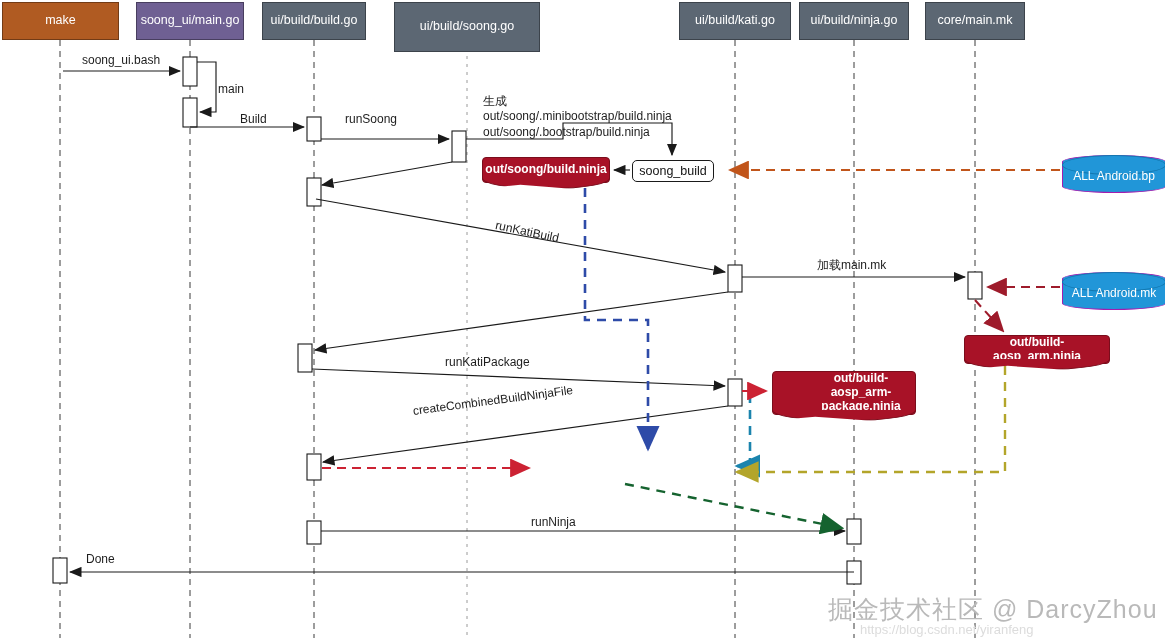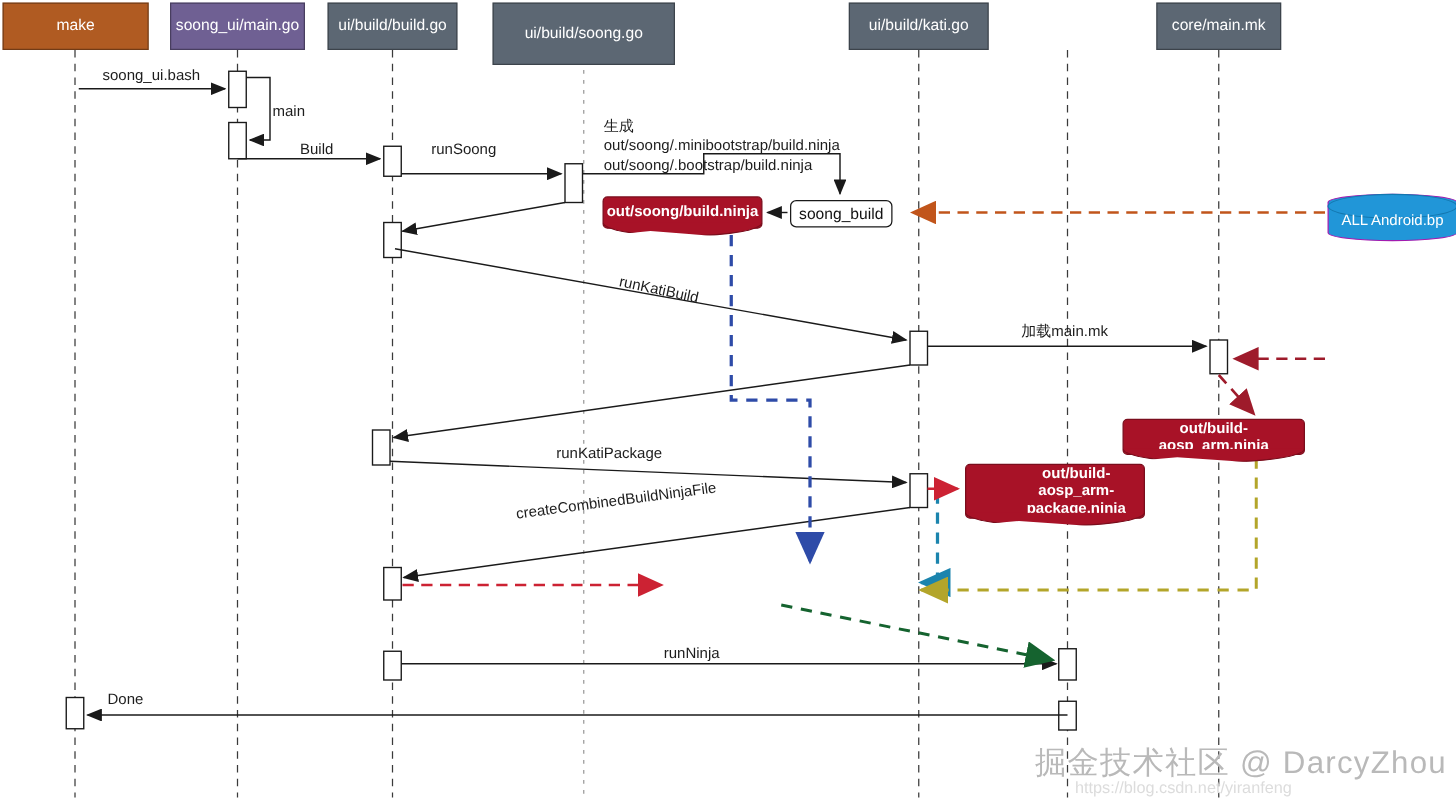--- a/index.html
+++ b/index.html
@@ -205,20 +205,23 @@
   </div>
   <div class="lifeline-header" style="left:262px;top:2px;width:104px;height:38px;background:#5c6773;">
     <span>ui/build/build.go</span>
   </div>
   <div class="lifeline-header" style="left:394px;top:2px;width:146px;height:50px;background:#5c6773;">
     <span>ui/build/soong.go</span>
   </div>
   <div class="lifeline-header" style="left:679px;top:2px;width:112px;height:38px;background:#5c6773;">
     <span>ui/build/kati.go</span>
   </div>
+  <div class="lifeline-header" style="left:799px;top:2px;width:110px;height:38px;background:#5c6773;">
+    <span>ui/build/ninja.go</span>
+  </div>
   <div class="lifeline-header" style="left:925px;top:2px;width:100px;height:38px;background:#5c6773;">
     <span>core/main.mk</span>
   </div>
 
   <div class="msg-label" style="left:82px;top:53px;">soong_ui.bash</div>
 
   <div class="msg-label" style="left:218px;top:82px;">main</div>
 
   <div class="msg-label" style="left:240px;top:112px;">Build</div>
 
@@ -241,31 +244,35 @@
   <div class="msg-label" style="left:86px;top:552px;">Done</div>
 
   <div class="plain-box" style="left:632px;top:160px;width:82px;height:22px;">
     <span>soong_build</span>
   </div>
 
   <div class="note" style="left:482px;top:157px;width:128px;height:26px;">
     <span>out/soong/build.ninja</span>
   </div>
 
-  <div class="note" style="left:898px;top:335px;width:146px;height:29px;">
+  <div class="note" style="left:964px;top:335px;width:146px;height:29px;">
     <span>out/build-aosp_arm.ninja</span>
   </div>
 
   <div class="note" style="left:772px;top:371px;width:144px;height:44px;padding-left:40px;">
     <span>out/build-aosp_arm-package.ninja</span>
   </div>
 
 
   <div class="db" style="left:1062px;top:155px;width:104px;height:38px;">
     <div class="db-top"></div>
     <span style="position:relative;z-index:2;">ALL Android.bp</span>
   </div>
 
+  <div class="db" style="left:1062px;top:272px;width:104px;height:38px;">
+    <div class="db-top"></div>
+    <span style="position:relative;z-index:2;">ALL Android.mk</span>
+  </div>
 
   <div class="watermark" style="left:828px;top:593px;">掘金技术社区 @ DarcyZhou</div>
   <div class="watermark-sub" style="left:860px;top:622px;">https://blog.csdn.net/yiranfeng</div>
 
 </div>
 
 </body></html>

